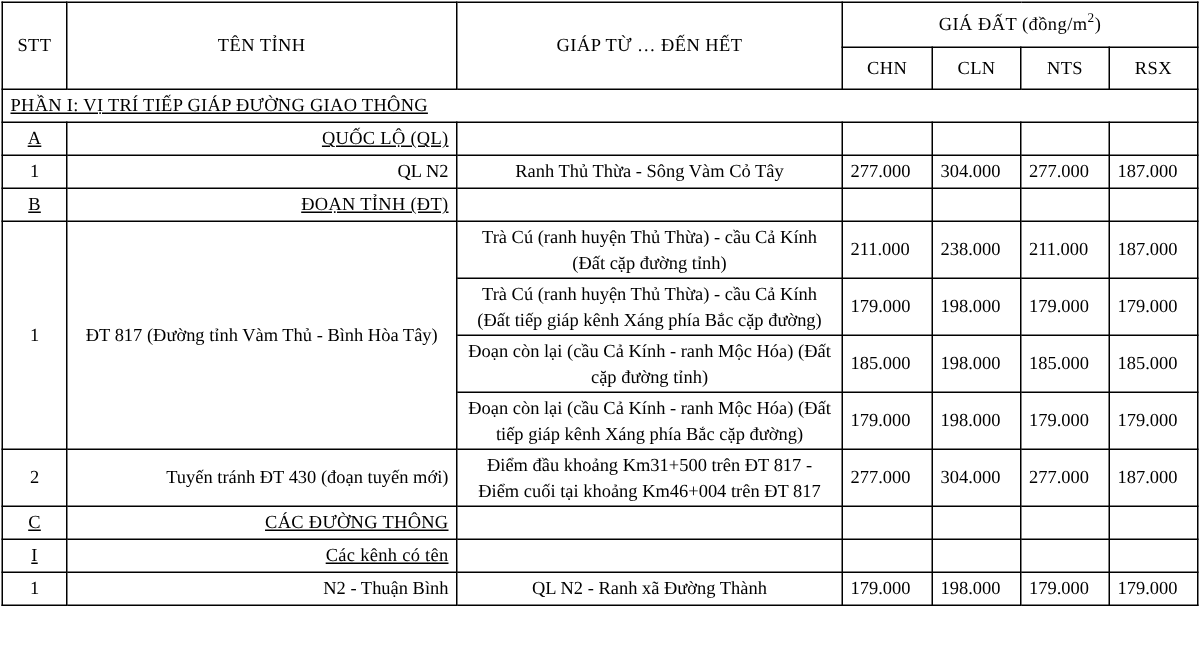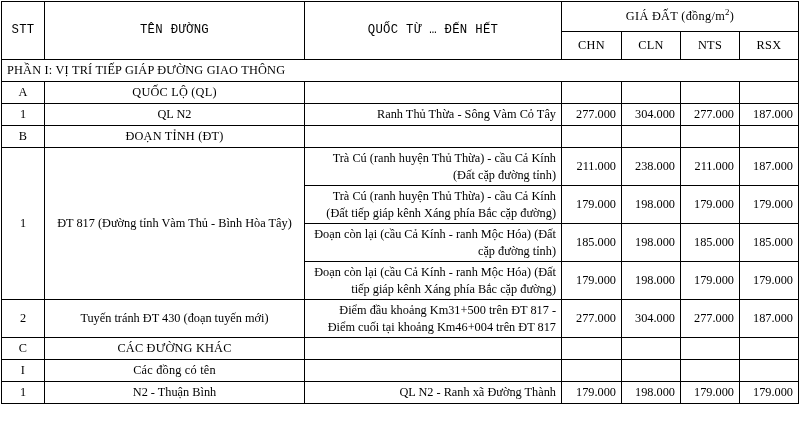--- a/index.html
+++ b/index.html
@@ -46,39 +46,40 @@
   col.c-seg   { width: 257px; }
   col.c-chn   { width: 60px; }
   col.c-cln   { width: 59px; }
   col.c-nts   { width: 59px; }
   col.c-rsx   { width: 59px; }
 
   .hdr {
     font-weight: bold;
     letter-spacing: 0.3px;
   }
-  .hdr-stt  { height: 58px; font-family: Liberation Mono, monospace; }
+  .hdr-stt  { height: 58px; }
   .hdr-sub  { height: 28px; }
 
   .sec-row td {
     font-weight: bold;
     height: 22px;
     letter-spacing: 0.2px;
+    text-decoration: underline;
   }
   .sec-full {
     text-align: left;
   }
   .ctr { text-align: center; }
-  .lft { text-align: center; }
-  .num { text-align: right; white-space: nowrap; }
+  .lft { text-align: right; }
+  .num { text-align: left; white-space: nowrap; }
   .bold { font-weight: bold; }
 
   .r-norm td { height: 22px; }
   .r-two td  { height: 38px; }
-  .seg-cell  { text-align: right; }
+  .seg-cell  { text-align: center; }
   .name-mid  { vertical-align: middle; text-align: center; }
   .stt-mid   { vertical-align: middle; text-align: center; }
   sup { font-size: 0.72em; vertical-align: super; line-height: 0; }
 </style>
 </head>
 <body>
 
 <div id="sheet">
   <table class="price-table">
     <colgroup>
@@ -86,22 +87,22 @@
         <col class="c-name">
         <col class="c-seg">
       <col class="c-chn">
         <col class="c-cln">
         <col class="c-nts">
         <col class="c-rsx">
     </colgroup>
     <thead>
       <tr>
         <th class="hdr hdr-stt" rowspan="2">STT</th>
-        <th class="hdr hdr-stt" rowspan="2">TÊN ĐƯỜNG</th>
-        <th class="hdr hdr-stt" rowspan="2">QUỐC TỪ …   ĐẾN  HẾT</th>
+        <th class="hdr hdr-stt" rowspan="2">TÊN TỈNH</th>
+        <th class="hdr hdr-stt" rowspan="2">GIÁP TỪ …   ĐẾN  HẾT</th>
         <th class="hdr" colspan="4"><span>GIÁ ĐẤT (đồng/m</span><sup>2</sup><span>)</span></th>
       </tr>
       <tr>
         <th class="hdr hdr-sub">CHN</th>
         <th class="hdr hdr-sub">CLN</th>
         <th class="hdr hdr-sub">NTS</th>
         <th class="hdr hdr-sub">RSX</th>
       </tr>
     </thead>
     <tbody id="tbody">
@@ -169,30 +170,30 @@
           <td class="ctr">2</td>
           <td class="lft">Tuyến tránh ĐT 430 (đoạn tuyến mới)</td>
           <td class="seg-cell">Điểm đầu khoảng Km31+500 trên ĐT 817 - Điểm cuối tại khoảng Km46+004 trên ĐT 817</td>
           <td class="num">277.000</td>
           <td class="num">304.000</td>
           <td class="num">277.000</td>
           <td class="num">187.000</td>
         </tr>
         <tr class="sec-row">
           <td class="ctr bold">C</td>
-          <td class="lft bold">CÁC ĐƯỜNG KHÁC</td>
+          <td class="lft bold">CÁC ĐƯỜNG THÔNG</td>
           <td class="seg-cell"></td>
           <td class="num"></td>
           <td class="num"></td>
           <td class="num"></td>
           <td class="num"></td>
         </tr>
         <tr class="sec-row">
           <td class="ctr bold">I</td>
-          <td class="lft bold">Các đồng có tên</td>
+          <td class="lft bold">Các kênh có tên</td>
           <td class="seg-cell"></td>
           <td class="num"></td>
           <td class="num"></td>
           <td class="num"></td>
           <td class="num"></td>
         </tr>
         <tr class="r-norm">
           <td class="ctr">1</td>
           <td class="lft">N2 - Thuận Bình</td>
           <td class="seg-cell">QL N2 - Ranh xã Đường Thành</td>

